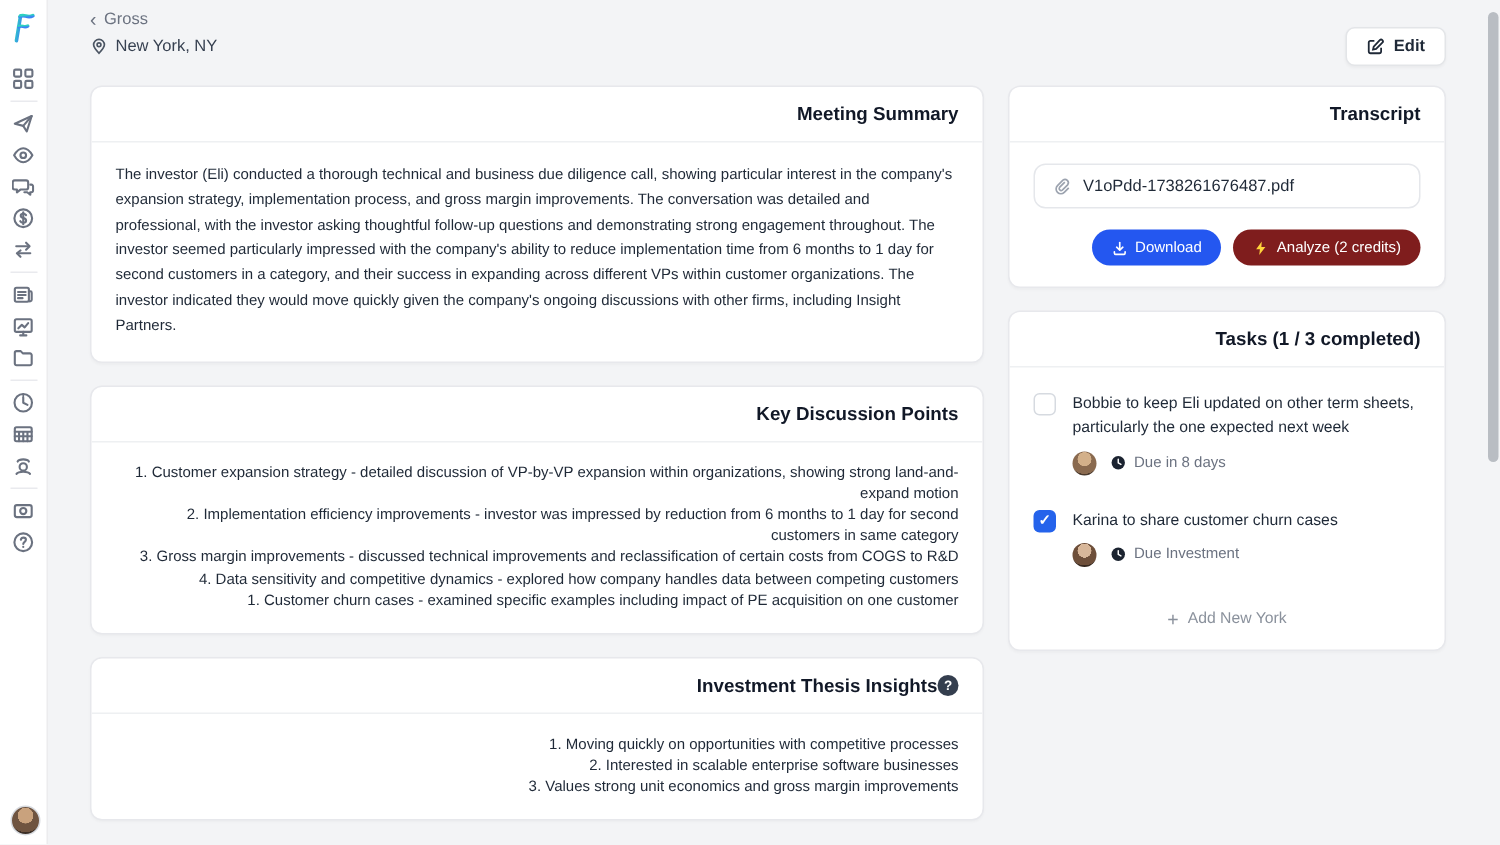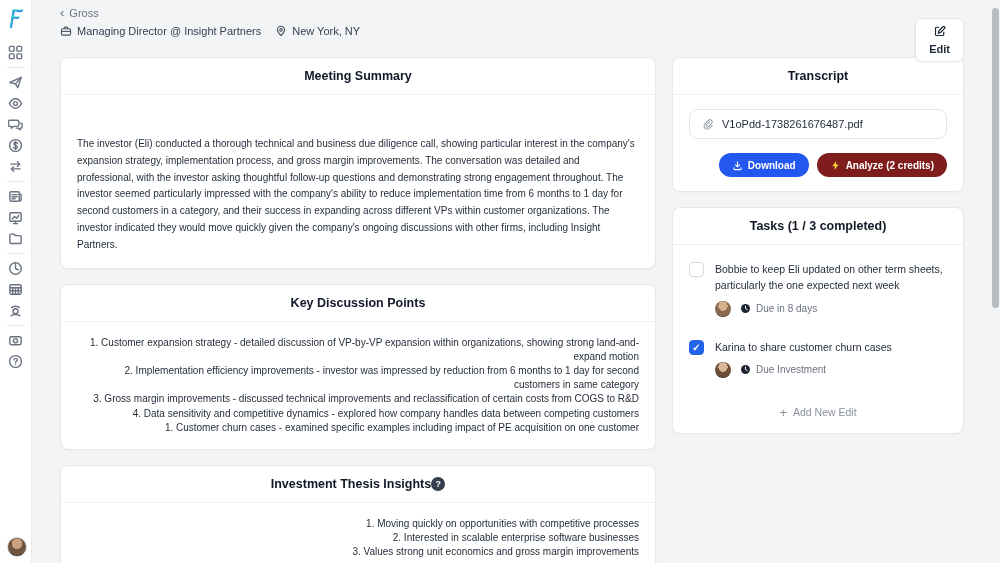--- a/index.html
+++ b/index.html
@@ -20,42 +20,42 @@
   .main { flex:1; padding:6px 36px 0 28px; position:relative; }
   .back { font-size:11px; color:#6b7280; display:flex; align-items:center; gap:5px; cursor:pointer; margin-bottom:6px; }
   .back .chev { font-size:13px; line-height:1; }
   h1 { font-size:15px; font-weight:700; color:#111827; letter-spacing:.1px; }
   h1 .name { color:#2f6bed; }
   .subtitle { display:flex; align-items:center; gap:14px; margin-top:6px; font-size:11px; color:#374151; }
   .sub-item { display:flex; align-items:center; gap:5px; }
   .sub-item svg { width:12px; height:12px; stroke:#4b5563; fill:none; stroke-width:1.5; }
   .edit-btn { position:absolute; top:18px; right:36px; background:#fff; border:1px solid #e3e5e8; border-radius:6px;
     padding:6px 13px; font-size:11px; font-weight:600; color:#1f2937; display:flex; align-items:center; gap:6px; cursor:pointer;
-    box-shadow:0 1px 2px rgba(0,0,0,.04); font-family:inherit;flex-direction:column; }
+    box-shadow:0 1px 2px rgba(0,0,0,.04); font-family:inherit; }
   .edit-btn svg { width:12px; height:12px; stroke:#1f2937; fill:none; stroke-width:1.6; }
 
   
   .columns { display:flex; gap:16px; margin-top:20px; align-items:flex-start; }
   .col-left { flex:1; min-width:0; }
   .col-right { width:292px; flex-shrink:0; }
   .card { background:#fff; border:1px solid #e7e8ec; border-radius:8px; margin-bottom:15px; box-shadow:0 1px 2px rgba(16,24,40,.03); overflow:hidden; }
-  .card-head { display:flex; align-items:center; justify-content:center; padding:11px 16px; border-bottom:1px solid #eef0f2; }
+  .card-head { display:flex; align-items:center; justify-content:flex-end; padding:11px 16px; border-bottom:1px solid #eef0f2; }
   .card-title { font-size:12.5px; font-weight:600; color:#111827; }
   .card-body { padding:14px 16px; }
   .help-dot { width:14px; height:14px; border-radius:50%; background:#343e4e; color:#fff; font-size:9px; font-weight:700;
     display:flex; align-items:center; justify-content:center; cursor:pointer; }
 
-  .summary-text { font-size:10px; line-height:1.68; color:#1f2937;margin-top:27px; }
+  .summary-text { font-size:10px; line-height:1.68; color:#1f2937; }
   .num-list .li { font-size:10px; line-height:1.42; color:#1f2937;text-align:right; }
 
   
   .file-box { display:flex; align-items:flex-start; gap:8px; border:1px solid #e5e7eb; border-radius:8px; padding:8px 12px; font-size:11px; color:#1f2937; background:#fff; }
   .file-box svg { width:12px; height:12px; stroke:#9ca3af; fill:none; stroke-width:1.5; flex-shrink:0; }
   .btn-row { display:flex; justify-content:flex-end; gap:8px; margin-top:14px; }
-  .pill-btn { border:none; border-radius:12px; height:15px; padding:12px 13px; font-size:10px; font-weight:700; color:#fff;
+  .pill-btn { border:none; border-radius:12px; height:15px; padding:12px 13px; font-size:10px; font-weight:400; color:#fff;
     display:flex; align-items:center; gap:5px; cursor:pointer; font-family:inherit; }
   .btn-download { background:#2457f0; }
   .btn-analyze { background:#7f1d1d; }
   .pill-btn svg { width:11px; height:11px; }
 
   
   .tasks-body { padding:4px 16px 6px; }
   .task { display:flex; gap:11px; padding:12px 0 10px; }
   .checkbox { width:15px; height:15px; border:1px solid #d6dae0; border-radius:4px; background:#fff; flex-shrink:0; margin-top:1px;
     display:flex; align-items:center; justify-content:center; cursor:pointer; font-size:10px; color:#fff; }
@@ -202,28 +202,20 @@
 
   <div class="back">
     <span class="chev">‹</span>
     <span>Gross</span>
   </div>
 
 
   <div class="subtitle">
     <span class="sub-item">
       <svg viewBox="0 0 16 16">
-          <rect x="2" y="5" width="12" height="8.5" rx="1.5"></rect>
-          <path d="M5.8 5 V3.8 a1.2 1.2 0 0 1 1.2 -1.2 h2 a1.2 1.2 0 0 1 1.2 1.2 V5"></path>
-          <path d="M2 8.5 h12"></path>
-        </svg>
-      <span>Managing Director @ Insight Partners</span>
-    </span>
-    <span class="sub-item">
-      <svg viewBox="0 0 16 16">
           <path d="M8 14 C5 10.8 3.2 8.6 3.2 6.5 a4.8 4.8 0 0 1 9.6 0 C12.8 8.6 11 10.8 8 14 Z"></path>
           <circle cx="8" cy="6.5" r="1.7"></circle>
         </svg>
       <span>New York, NY</span>
     </span>
   </div>
 
   <button class="edit-btn">
     <svg viewBox="0 0 16 16">
         <path d="M7 3 H3.5 A1.5 1.5 0 0 0 2 4.5 v8 A1.5 1.5 0 0 0 3.5 14 h8 A1.5 1.5 0 0 0 13 12.5 V9"></path>
@@ -342,21 +334,21 @@
                       <path d="M8 4.5 V8 L10.6 9.6" stroke="#fff" stroke-width="1.4" fill="none" stroke-linecap="round"></path>
                     </svg>
                     <span>Due Investment</span>
                   </span>
                 </div>
               </div>
             </div>
           </div>
         <div class="add-task">
           <span class="plus">+</span>
-          <span>Add New Edit</span>
+          <span>Add New York</span>
         </div>
       </section>
 
     </div>
   </div>
 </main>
 
 <div class="scroll-track">
   <div class="scroll-thumb"></div>
 </div>

